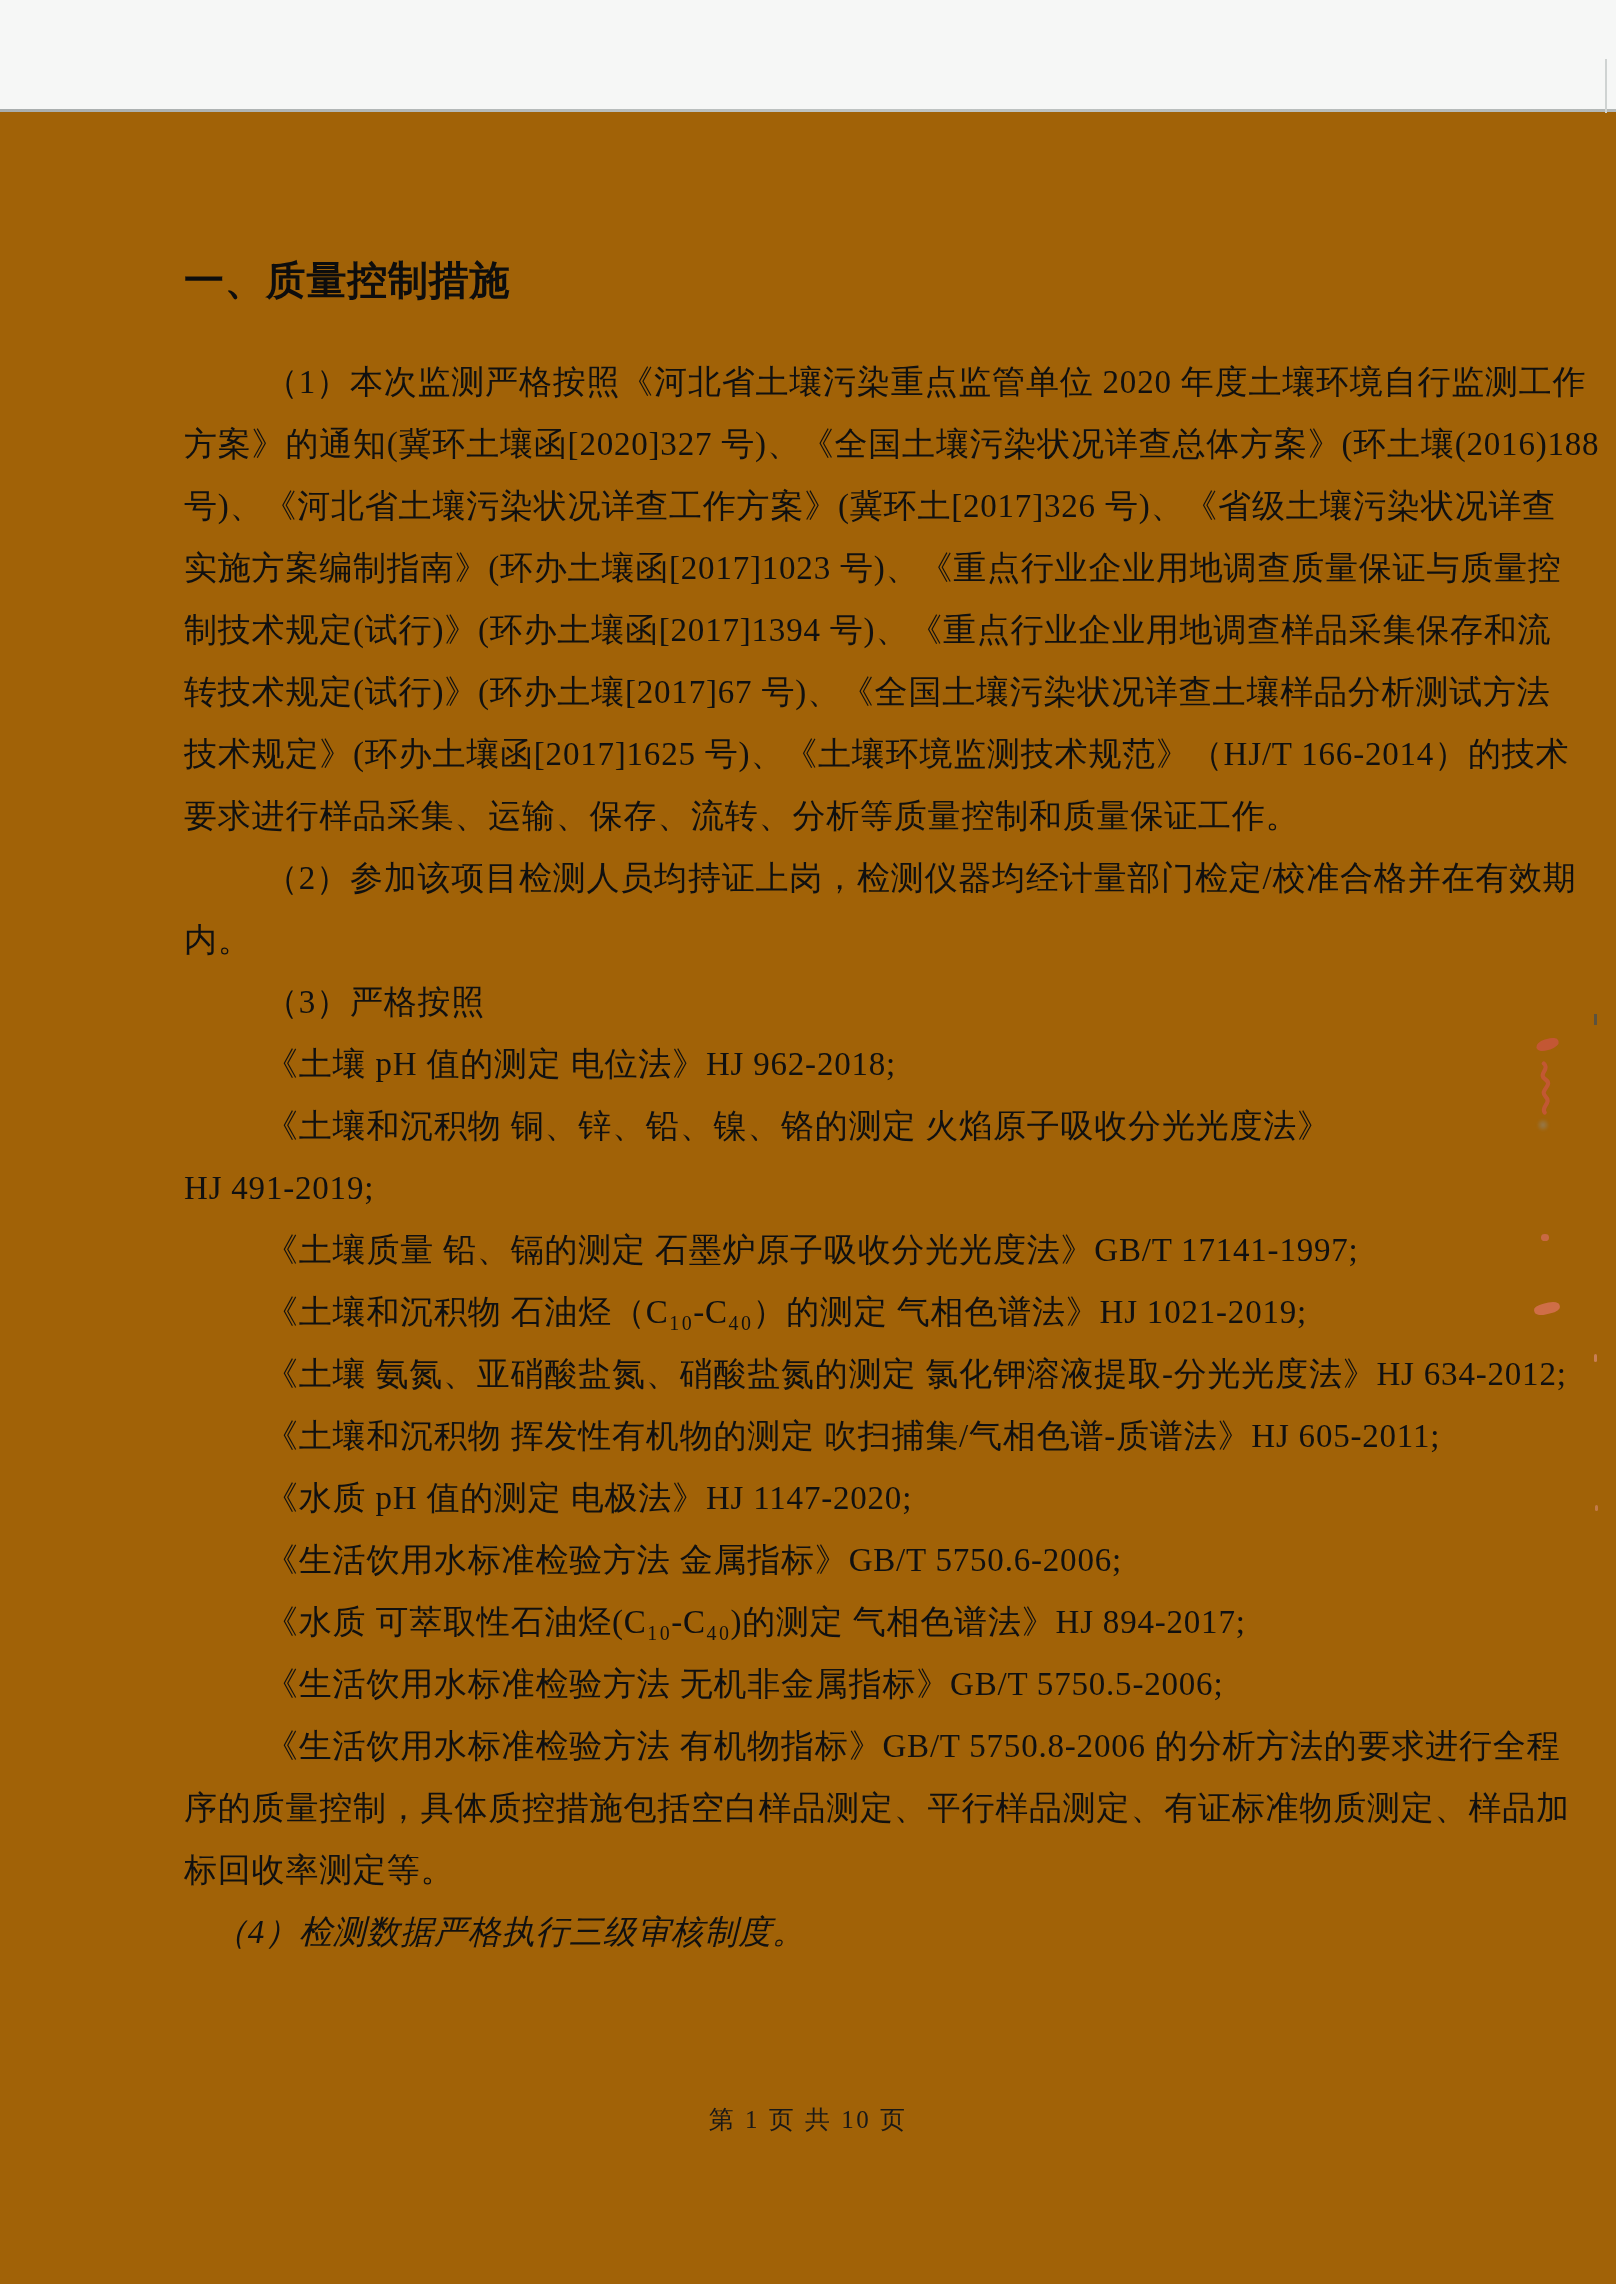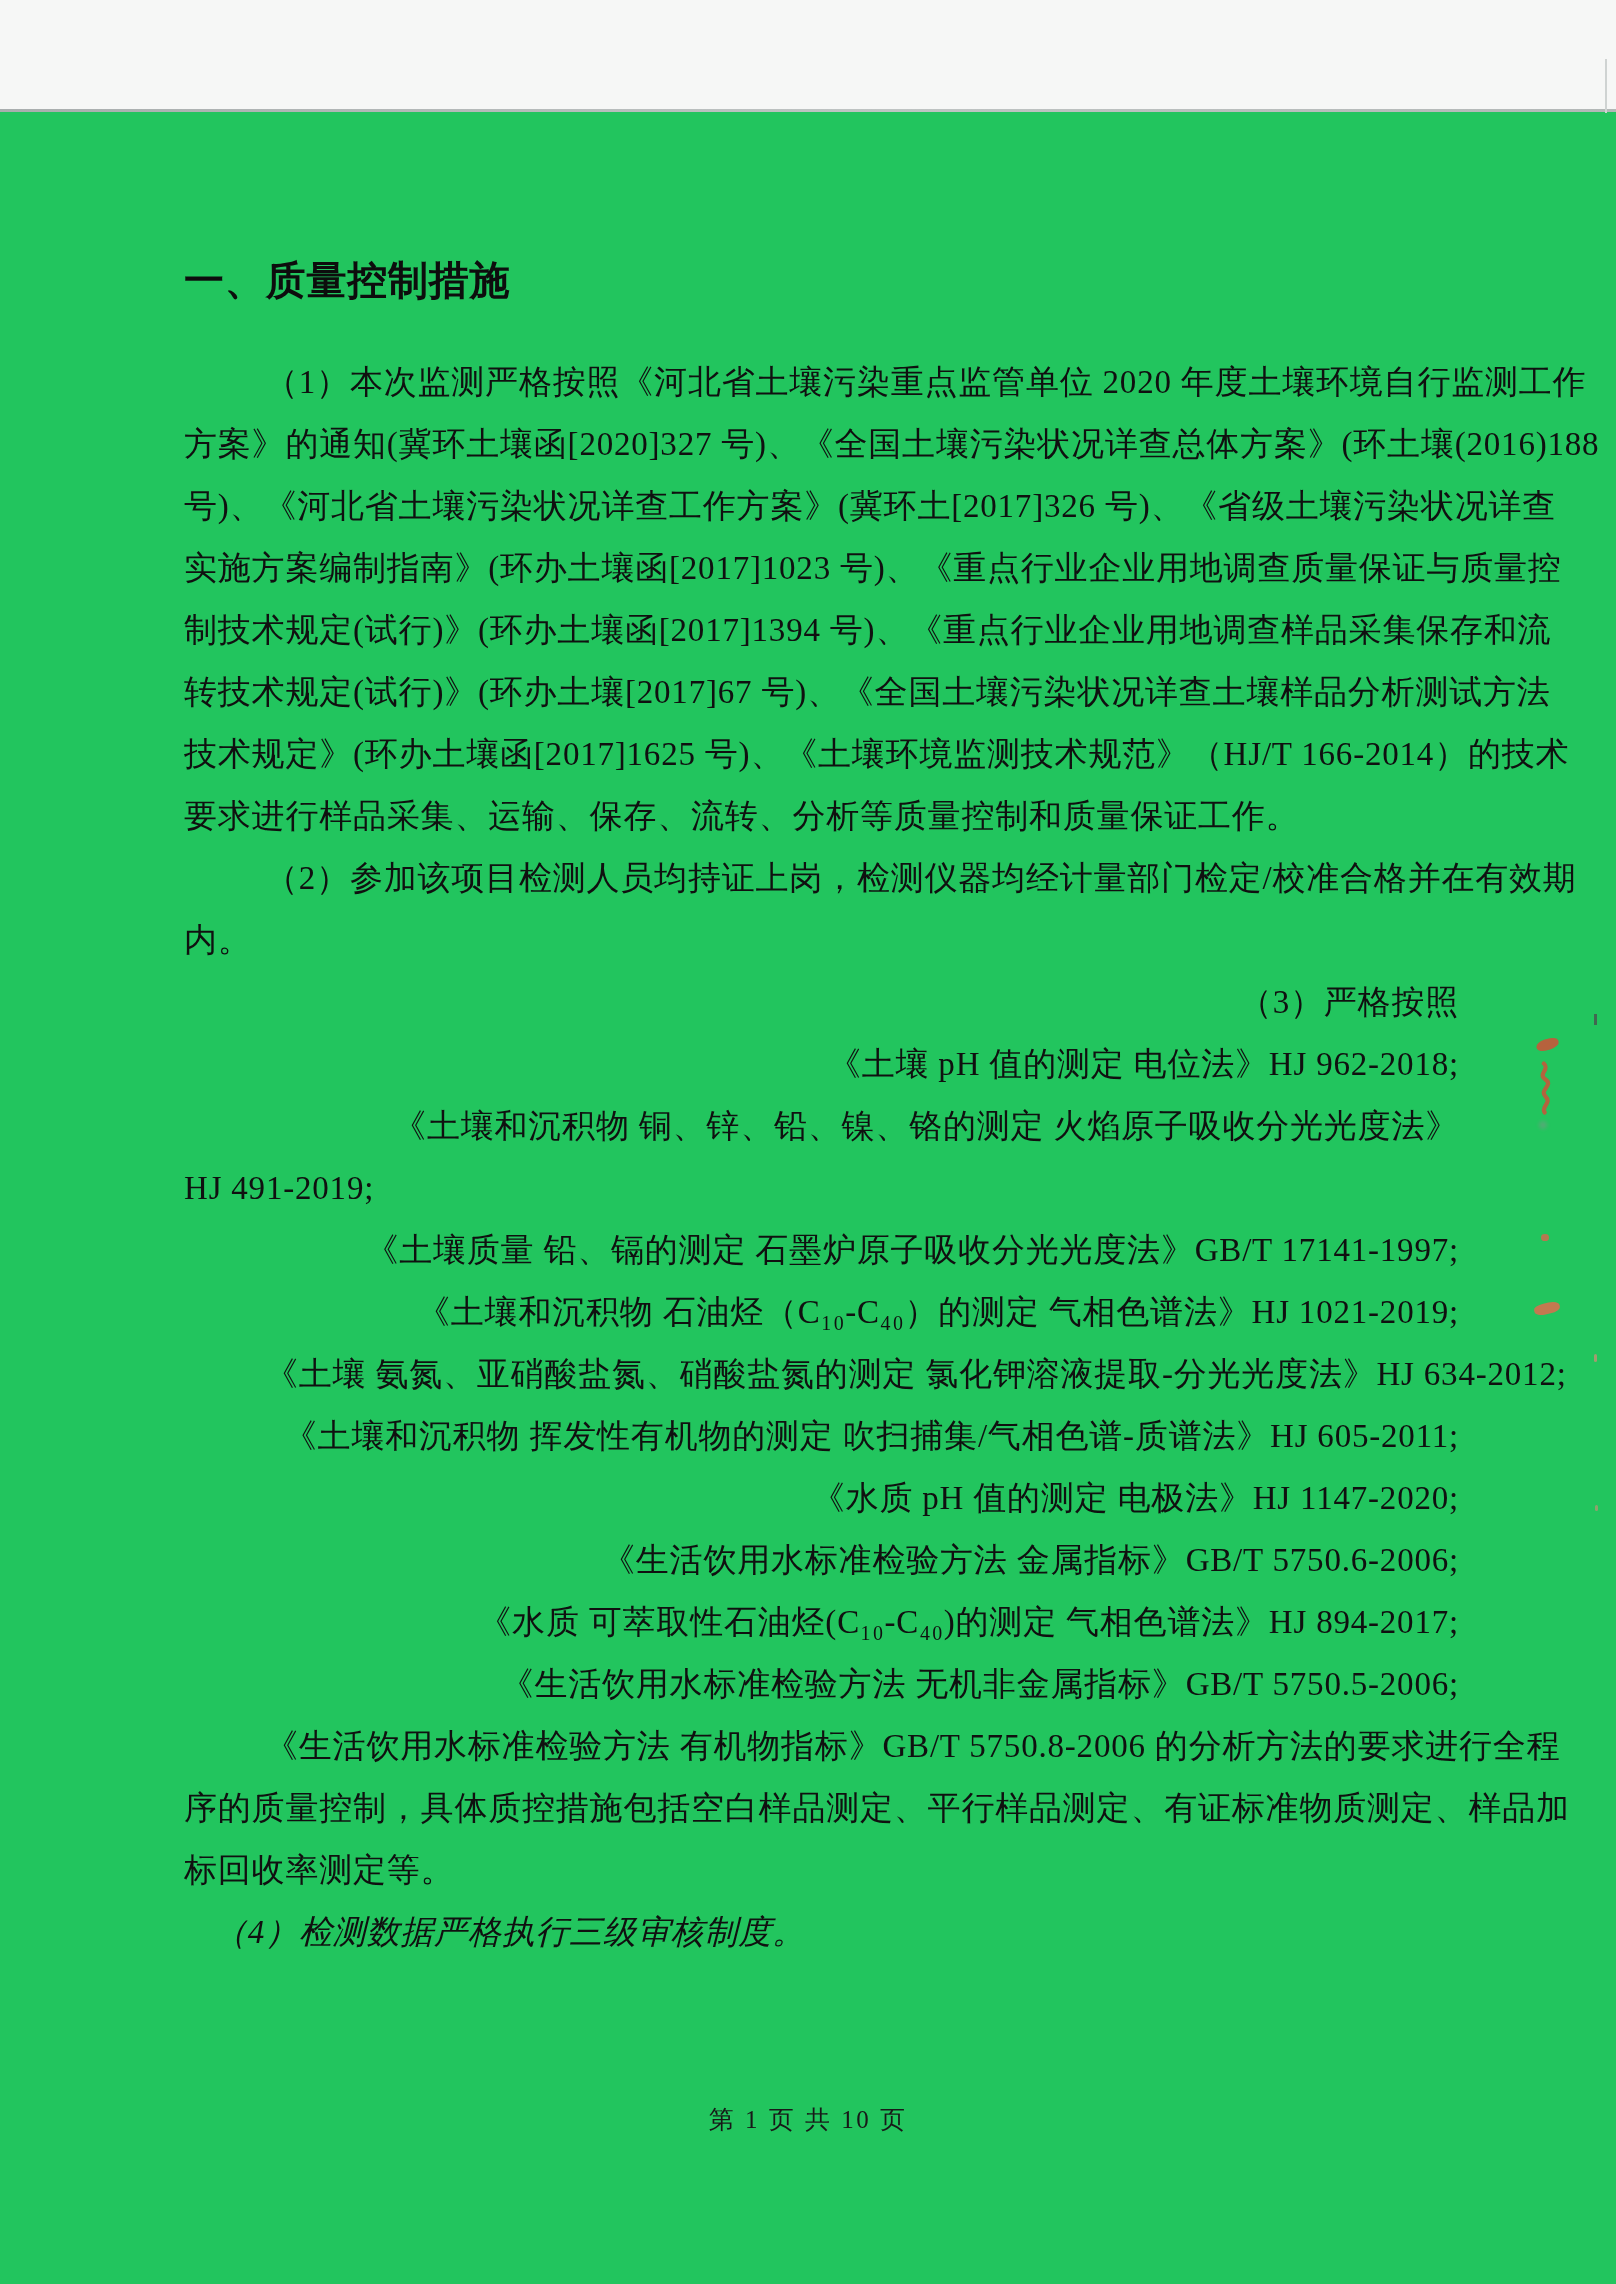--- a/index.html
+++ b/index.html
@@ -4,21 +4,21 @@
 <style>
   html, body { margin: 0; padding: 0; }
   body {
     width: 1616px; height: 2284px;
     background: #ffffff;
     font-family: "Liberation Serif", serif;
   }
   .page {
     position: relative;
     width: 1616px; height: 2284px;
-    background: #22c55e;
+    background: #a16207;
     color: #111111;
     overflow: hidden;
   }
   .top-band {
     position: absolute; left: 0; top: 0;
     width: 1616px; height: 109px;
     background: #f6f7f6;
   }
   .top-rule {
     position: absolute; left: 0; top: 109px;
@@ -46,21 +46,21 @@
   }
   .gap { height: 40px; }
   .line {
     font-size: 33px;
     line-height: 62px;
     height: 62px;
     white-space: nowrap;
     letter-spacing: 0.8px;
     color: #101010;
   }
-  .line.indent { padding-left: 81px; text-align: right; }
+  .line.indent { padding-left: 81px; }
   .line.indent-sm { padding-left: 30px; font-style: italic; }
   .footer {
     position: absolute; left: 0; top: 2103px;
     width: 1616px;
     text-align: center;
     font-size: 25px;
     letter-spacing: 2.5px;
     color: #181818;
   }
   

